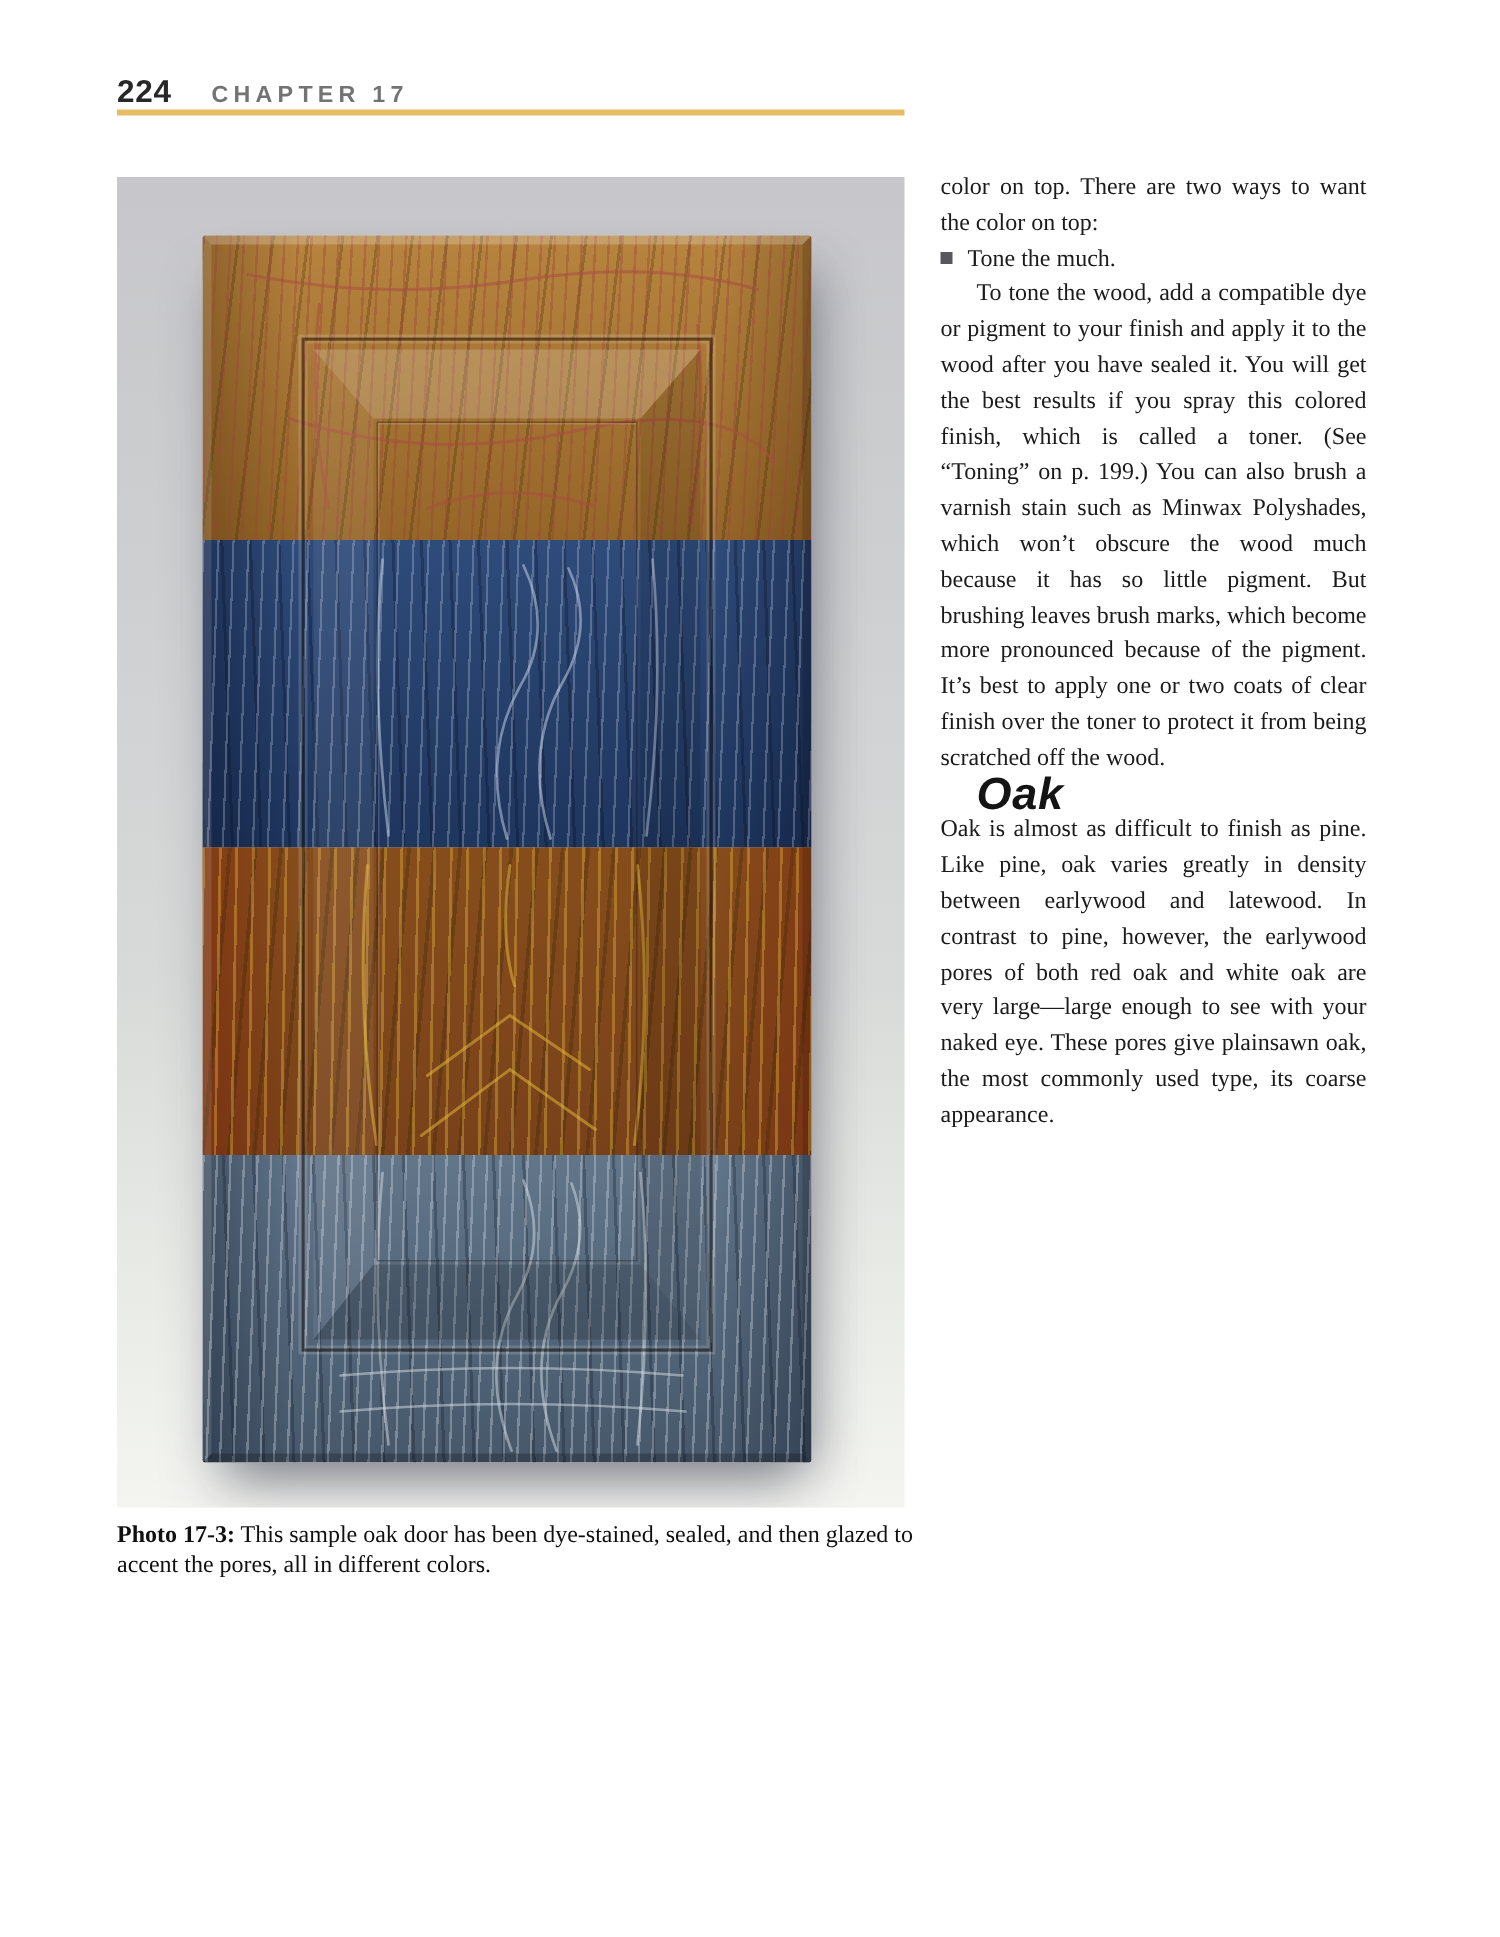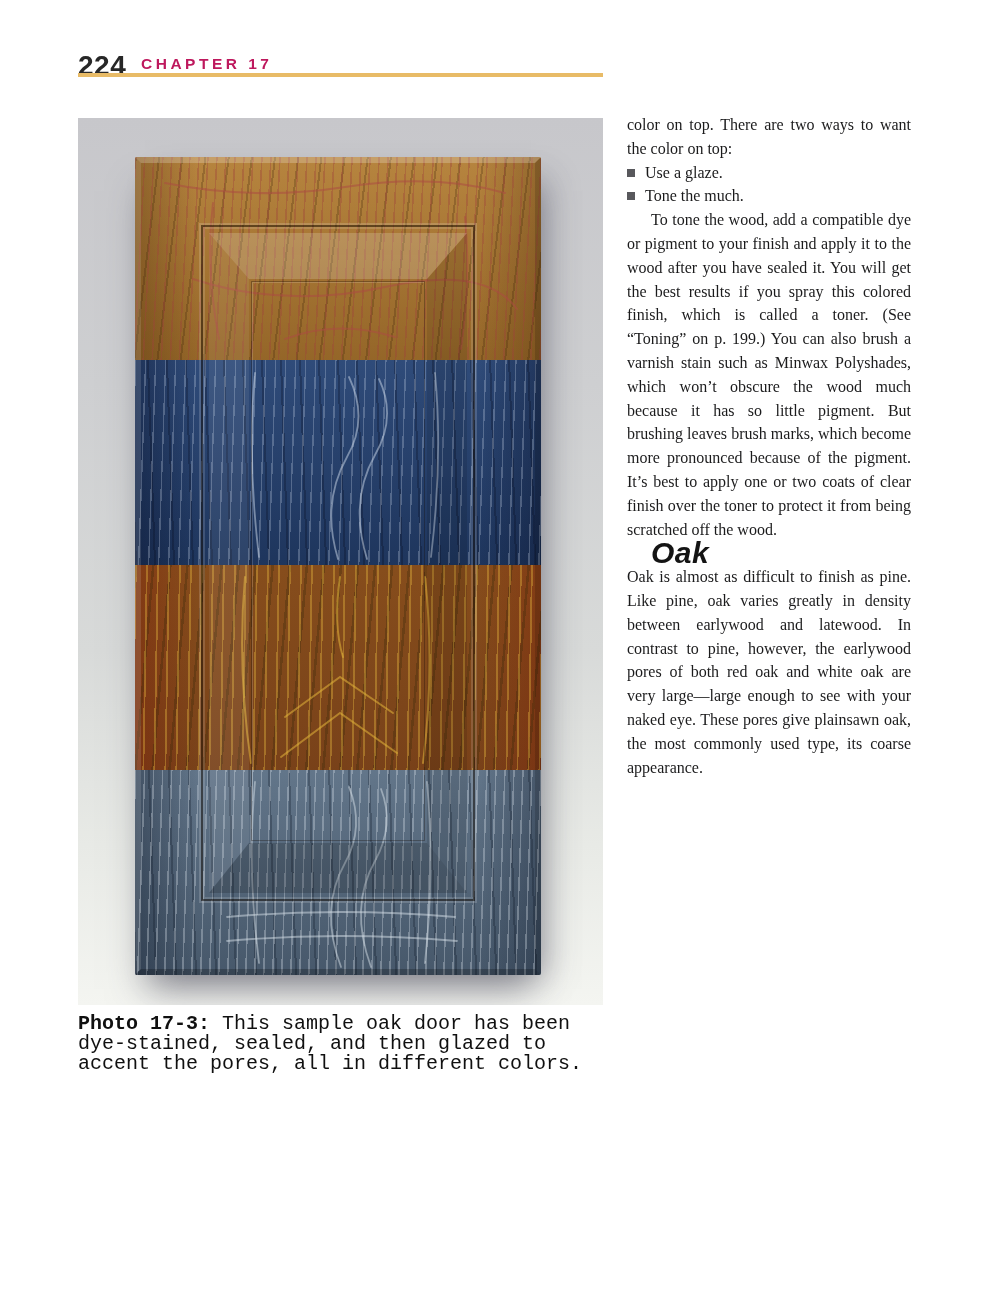--- a/index.html
+++ b/index.html
@@ -5,26 +5,26 @@
   html,body { margin:0; padding:0; background:#ffffff; }
   .page {
     position:relative; width:1000px; height:1291px; background:#ffffff;
     font-family:"Liberation Serif", serif; color:#1d1d1f; overflow:hidden;
   }
 
   
   .folio {
     position:absolute; left:78px; top:50px;
     font-family:"Liberation Sans", sans-serif; font-weight:bold;
-    font-size:28px; color:#272727; letter-spacing:.5px;
+    font-size:21px; color:#272727; letter-spacing:.5px;
   }
   .chapter {
     position:absolute; left:141px; top:55px;
     font-family:"Liberation Sans", sans-serif; font-weight:bold;
-    font-size:15.5px; letter-spacing:3.5px; color:#be185d;
+    font-size:15.5px; letter-spacing:3.5px; color:#737373;
   }
   .gold-rule { position:absolute; left:78px; top:73px; width:525px; height:4px; }
 
   
   .photo {
     position:absolute; left:78px; top:118px; width:525px; height:887px;
     background:linear-gradient(180deg,#c7c7cb 0%,#cecfd1 30%,#d8dad9 60%,#e8eae6 82%,#f4f5f1 100%);
     overflow:hidden;
   }
   .door {
@@ -89,21 +89,21 @@
   }
   .panel-line {
     position:absolute; left:116px; right:116px; top:124px; bottom:134px; pointer-events:none;
     border:1px solid rgba(25,15,10,.32);
     box-shadow:inset 1px 1px 0 rgba(255,255,255,.16);
   }
 
   
   .caption {
     position:absolute; left:78px; top:1014px; width:535px;
-    font-family:Liberation Mono, monospace; font-size:20px; line-height:20px; color:#101010;
+    font-family:Liberation Serif, serif; font-size:16px; line-height:20px; color:#101010;
   }
   .caption b { font-weight:bold; }
 
   
   .col {
     position:absolute; left:627px; top:113px; width:284px;
     font-size:16px; line-height:23.8px; color:#1b1b1c; text-align:justify;
   }
   .col p { margin:0; text-indent:24px; }
   .col p.no-indent { text-indent:0; }
@@ -169,20 +169,19 @@
       <div class="frame-groove"></div>
       <div class="panel-bevel"></div>
       <div class="panel-line"></div>
     </div>
   </div>
 
   <div class="caption"><b>Photo 17-3:</b><span> This sample oak door has been dye-stained, sealed, and then glazed to accent the pores, all in different colors.</span></div>
 
   <div class="col">
     <p class="no-indent">color on top. There are two ways to want the color on top:</p>
-    <p class="bullet-row"><span class="sq"></span><span>Use a glaze.</span></p>
     <p class="bullet-row"><span class="sq"></span><span>Tone the much.</span></p>
     <p>To tone the wood, add a compatible dye or pigment to your finish and apply it to the wood after you have sealed it. You will get the best results if you spray this colored finish, which is called a toner. (See “Toning” on p. 199.) You can also brush a varnish stain such as Minwax Polyshades, which won’t obscure the wood much because it has so little pigment. But brushing leaves brush marks, which become more pronounced because of the pigment. It’s best to apply one or two coats of clear finish over the toner to protect it from being scratched off the wood.</p>
     <p class="oak-heading">Oak</p>
     <p class="no-indent">Oak is almost as difficult to finish as pine. Like pine, oak varies greatly in density between earlywood and latewood. In contrast to pine, however, the earlywood pores of both red oak and white oak are very large—large enough to see with your naked eye. These pores give plainsawn oak, the most commonly used type, its coarse appearance.</p>
   </div>
 
 </div>
 
 </body></html>

